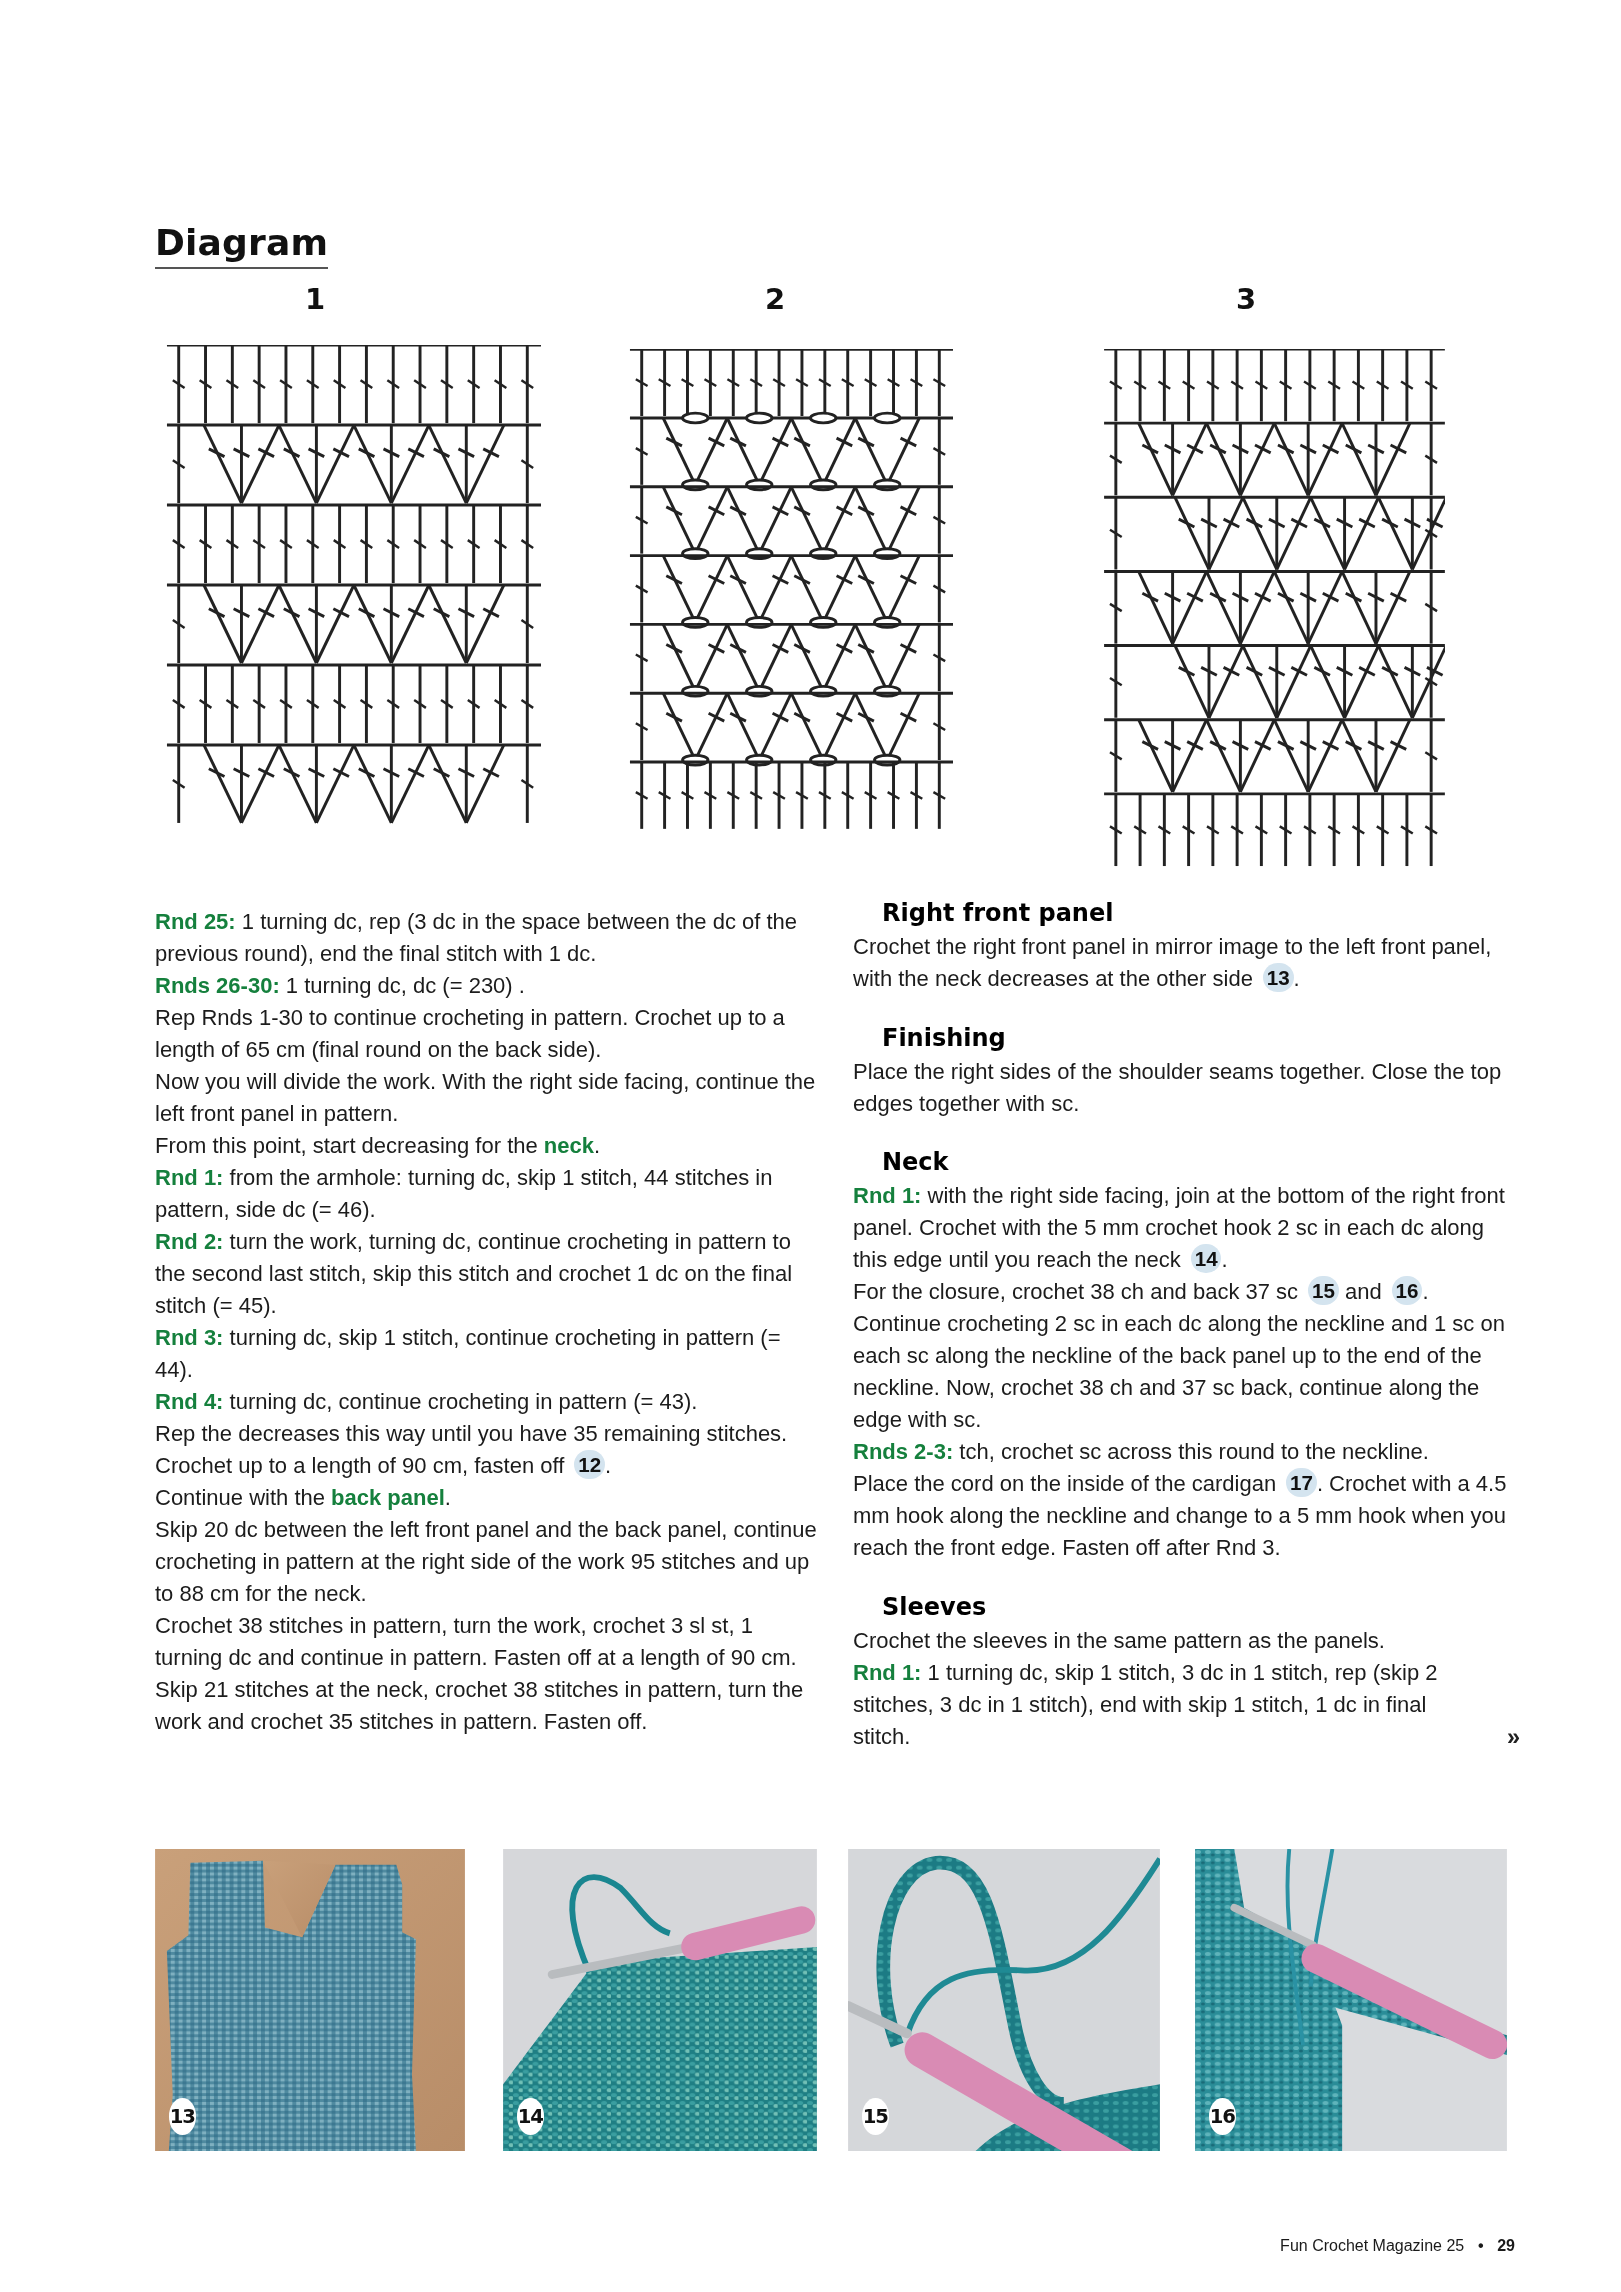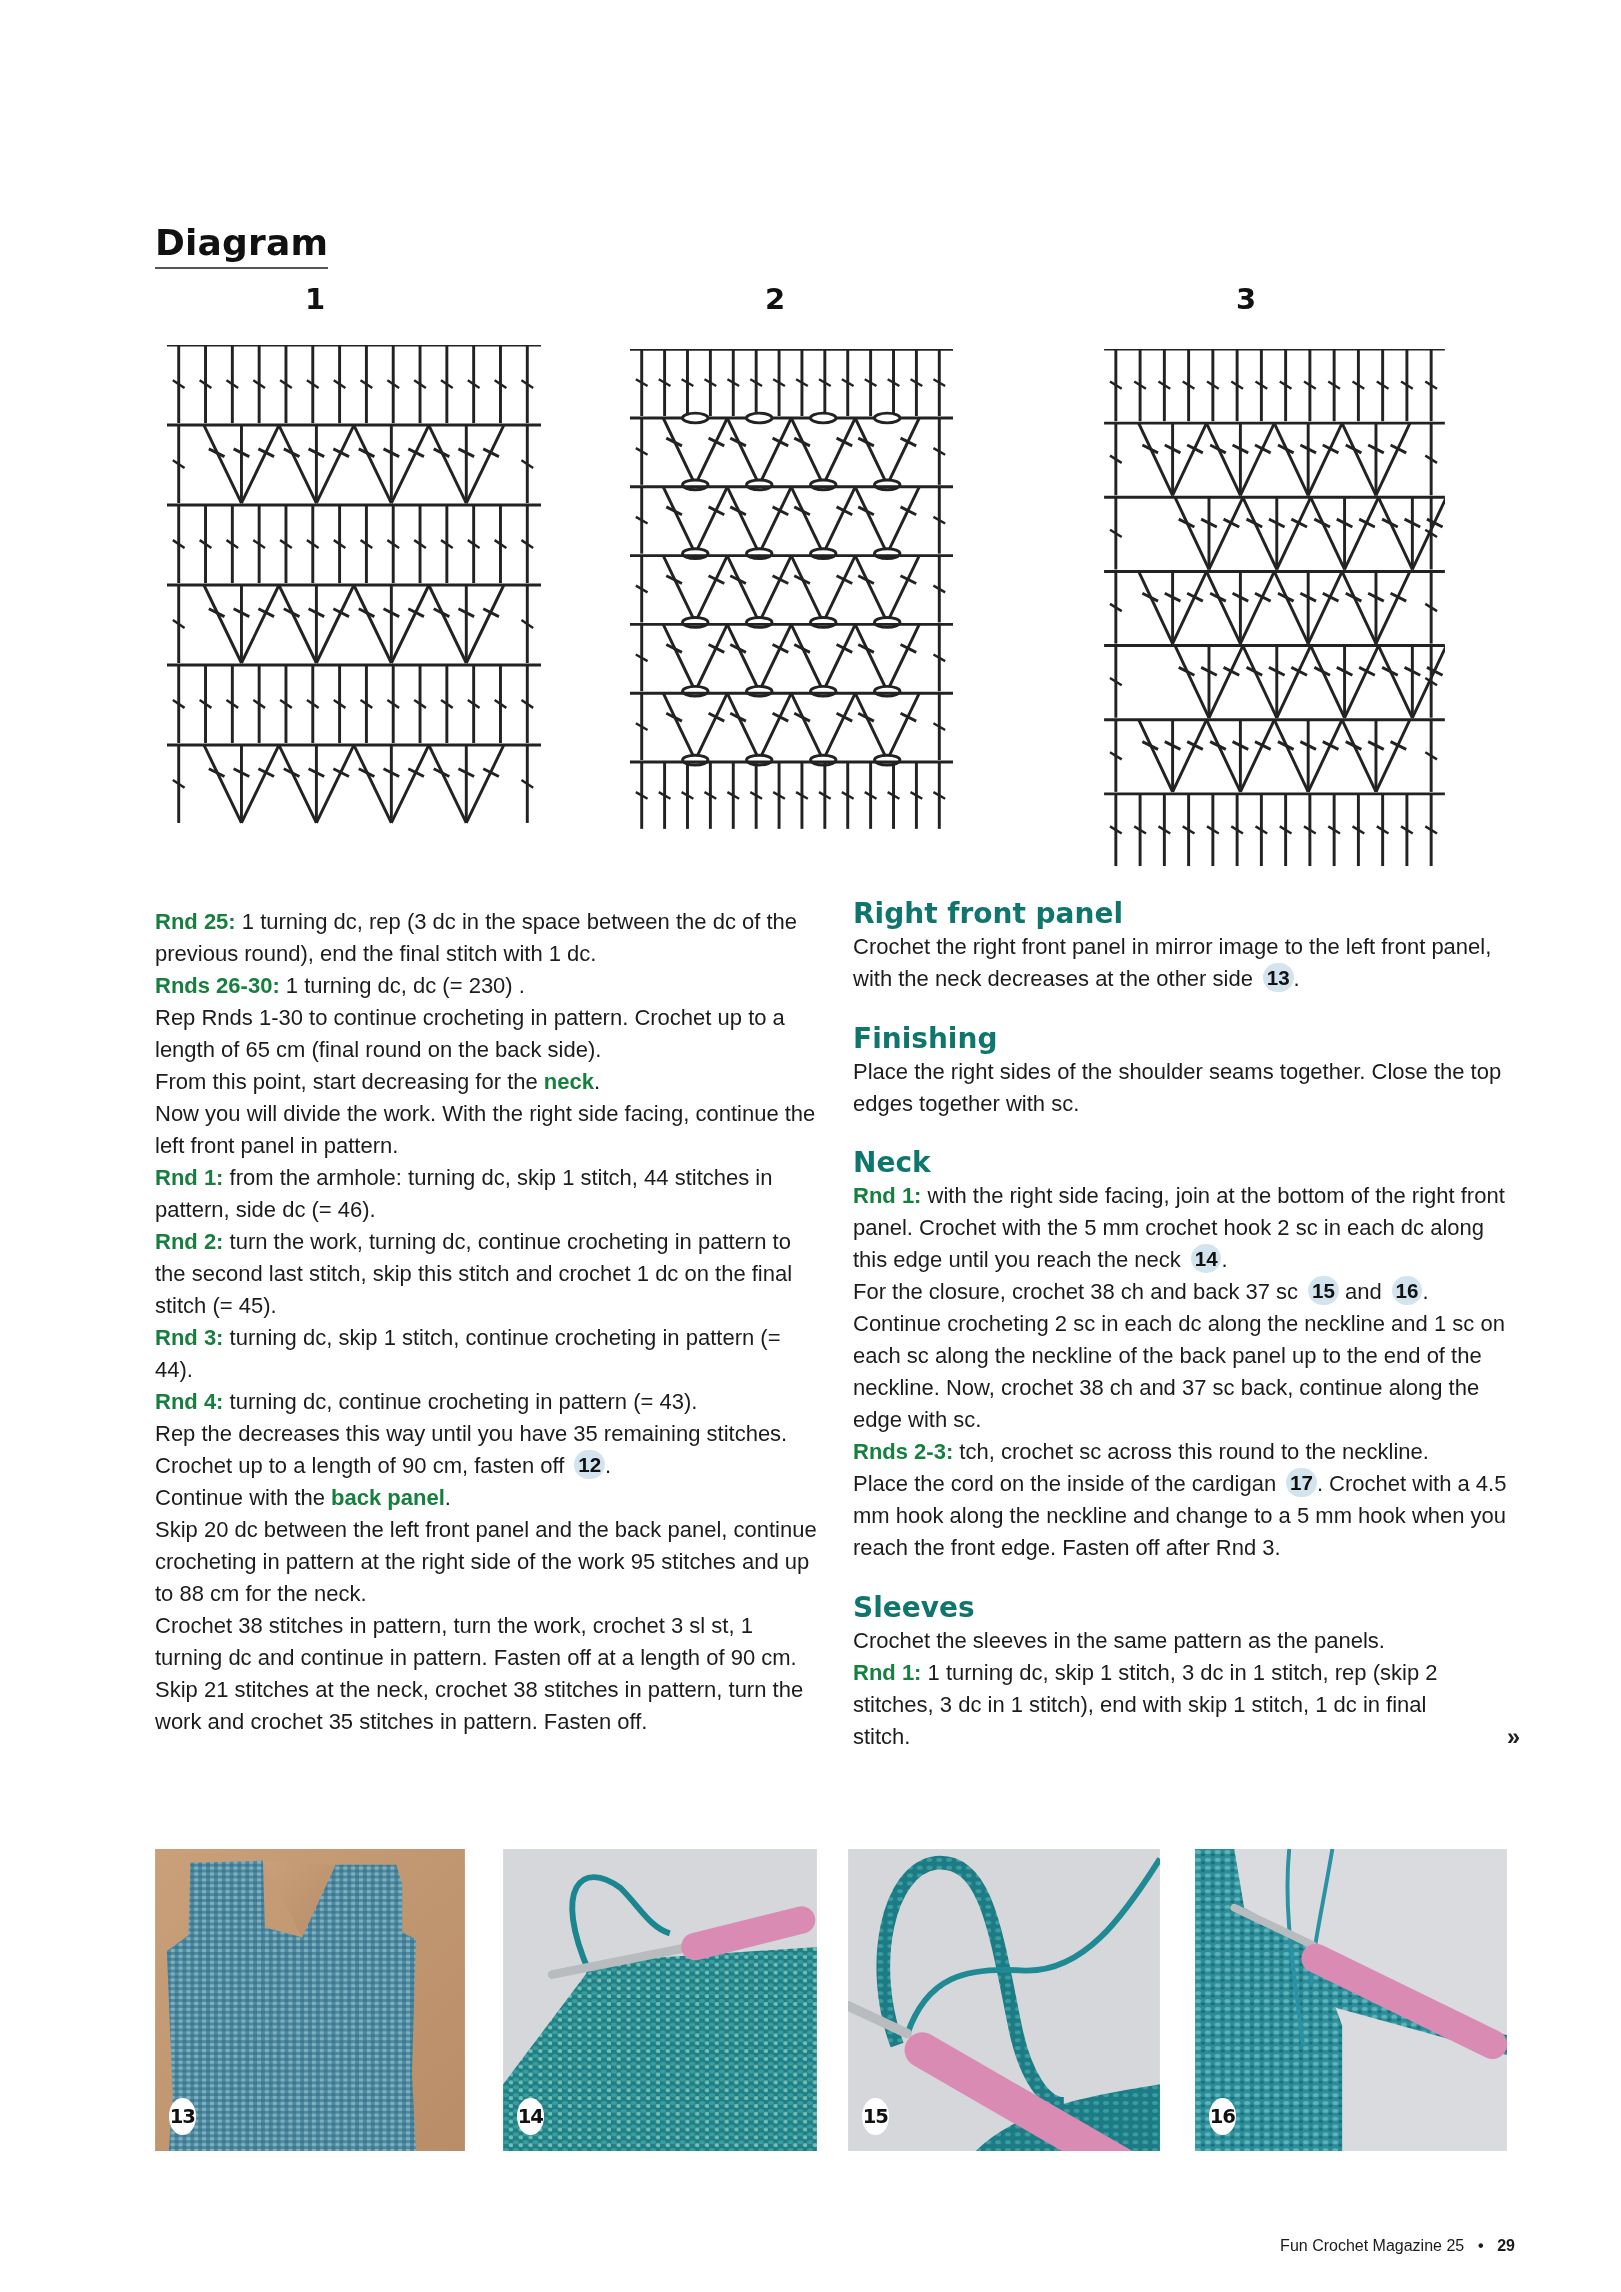--- a/index.html
+++ b/index.html
@@ -18,22 +18,22 @@
   }
   .chart { position: absolute; }
   .chart svg { display: block; }
 
   .col { position: absolute; top: 906px; width: 667px; font-size: 22px; line-height: 32px; color: #1c1c1c; }
   .col-left { left: 155px; }
   .col-right { left: 853px; }
   .col p { margin: 0; }
   .col b { font-weight: bold; color: #15803d; }
   .sec-head {
-    font-family: "DejaVu Sans", sans-serif; font-weight: bold; font-size: 28px;
-    color: #0f766e; line-height: 35px; margin-top: 0;
+    font-family: "DejaVu Sans", sans-serif; font-weight: bold; font-size: 24px;
+    color: #000000; line-height: 35px; margin-top: 0; margin-left: 29px;
   }
   .gap { height: 25.5px; }
   .badge {
     display: inline-block; min-width: 29px; height: 29px; line-height: 29px; border-radius: 14.7px;
     background: #d4e4ef; color: #111; font-weight: bold; text-align: center; font-size: 20.6px;
     padding: 0 3.9px; vertical-align: 1px; margin-left: 3.9px;
   }
   .more-arrow { position: absolute; right: 0; font-size: 23.5px; font-weight: bold; color: #222; }
 
   .photo { position: absolute; top: 1849px; height: 302px; overflow: hidden; }
@@ -632,22 +632,22 @@
       <line x1="305.2307692307692" y1="487.4571428571428" x2="317.2307692307692" y2="494.82857142857137" stroke="#222" stroke-width="2.5"></line>
       <line x1="336" y1="454.2857142857142" x2="336" y2="527.9999999999999" stroke="#222" stroke-width="3"></line>
       <line x1="330" y1="487.4571428571428" x2="342" y2="494.82857142857137" stroke="#222" stroke-width="2.5"></line>
     </svg>
   </div>
 
 <div class="col col-left">
   <p><b>Rnd 25:</b><span> 1 turning dc, rep (3 dc in the space between the dc of the previous round), end the final stitch with 1 dc.</span></p>
   <p><b>Rnds 26-30:</b><span> 1 turning dc, dc (= 230) .</span></p>
   <p>Rep Rnds 1-30 to continue crocheting in pattern. Crochet up to a length of 65 cm (final round on the back side).</p>
+  <p>Now you will divide the work. With the right side facing, continue the left front panel in pattern.</p>
   <p><span>From this point, start decreasing for the </span><b>neck</b><span>.</span></p>
-  <p>Now you will divide the work. With the right side facing, continue the left front panel in pattern.</p>
   <p><b>Rnd 1:</b><span> from the armhole: turning dc, skip 1 stitch, 44 stitches in pattern, side dc (= 46).</span></p>
   <p><b>Rnd 2:</b><span> turn the work, turning dc, continue crocheting in pattern to the second last stitch, skip this stitch and crochet 1 dc on the final stitch (= 45).</span></p>
   <p><b>Rnd 3:</b><span> turning dc, skip 1 stitch, continue crocheting in pattern (= 44).</span></p>
   <p><b>Rnd 4:</b><span> turning dc, continue crocheting in pattern (= 43).</span></p>
   <p>Rep the decreases this way until you have 35 remaining stitches.</p>
   <p><span>Crochet up to a length of 90 cm, fasten off </span><span class="badge">12</span><span>.</span></p>
   <p><span>Continue with the </span><b>back panel</b><span>.</span></p>
   <p>Skip 20 dc between the left front panel and the back panel, continue crocheting in pattern at the right side of the work 95 stitches and up to 88 cm for the neck.</p>
   <p>Crochet 38 stitches in pattern, turn the work, crochet 3 sl st, 1 turning dc and continue in pattern. Fasten off at a length of 90 cm. Skip 21 stitches at the neck, crochet 38 stitches in pattern, turn the work and crochet 35 stitches in pattern. Fasten off.</p>
 </div>

